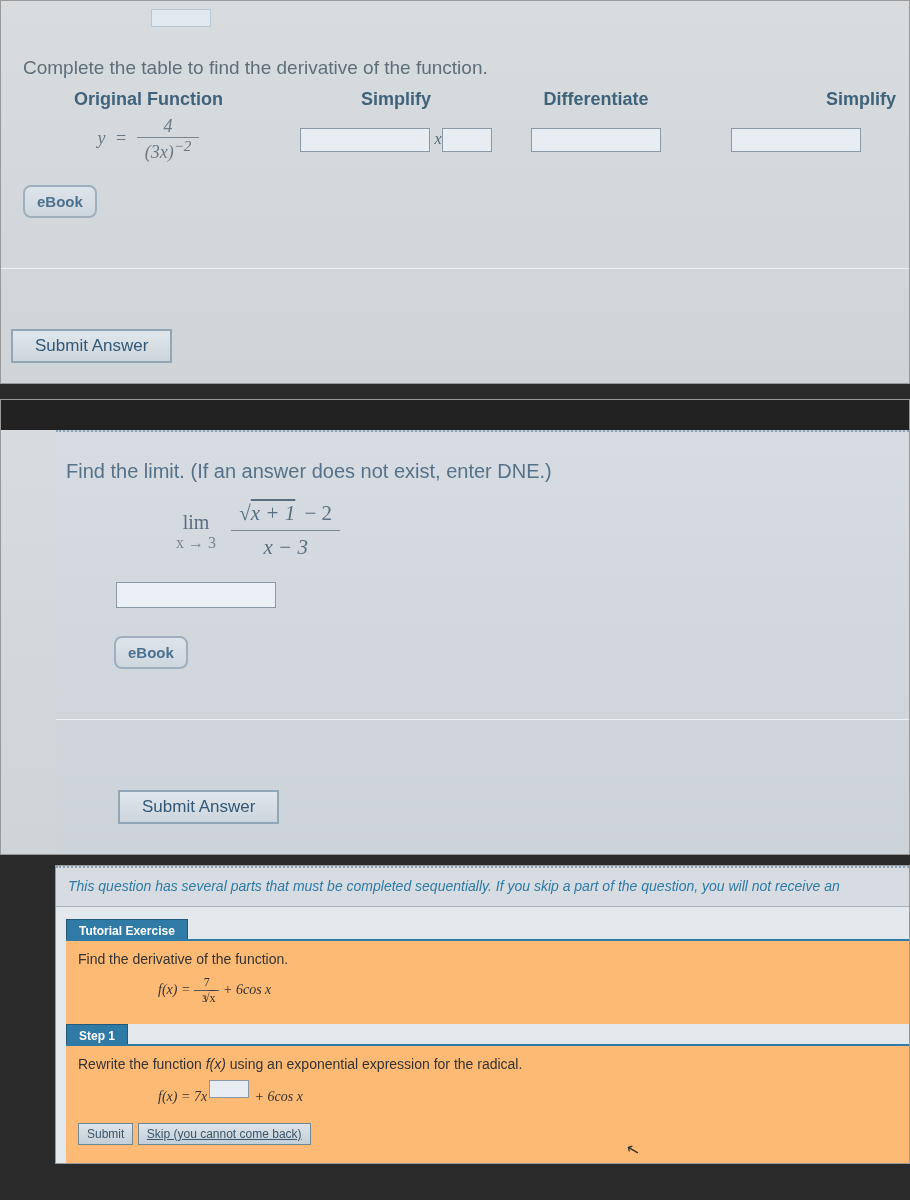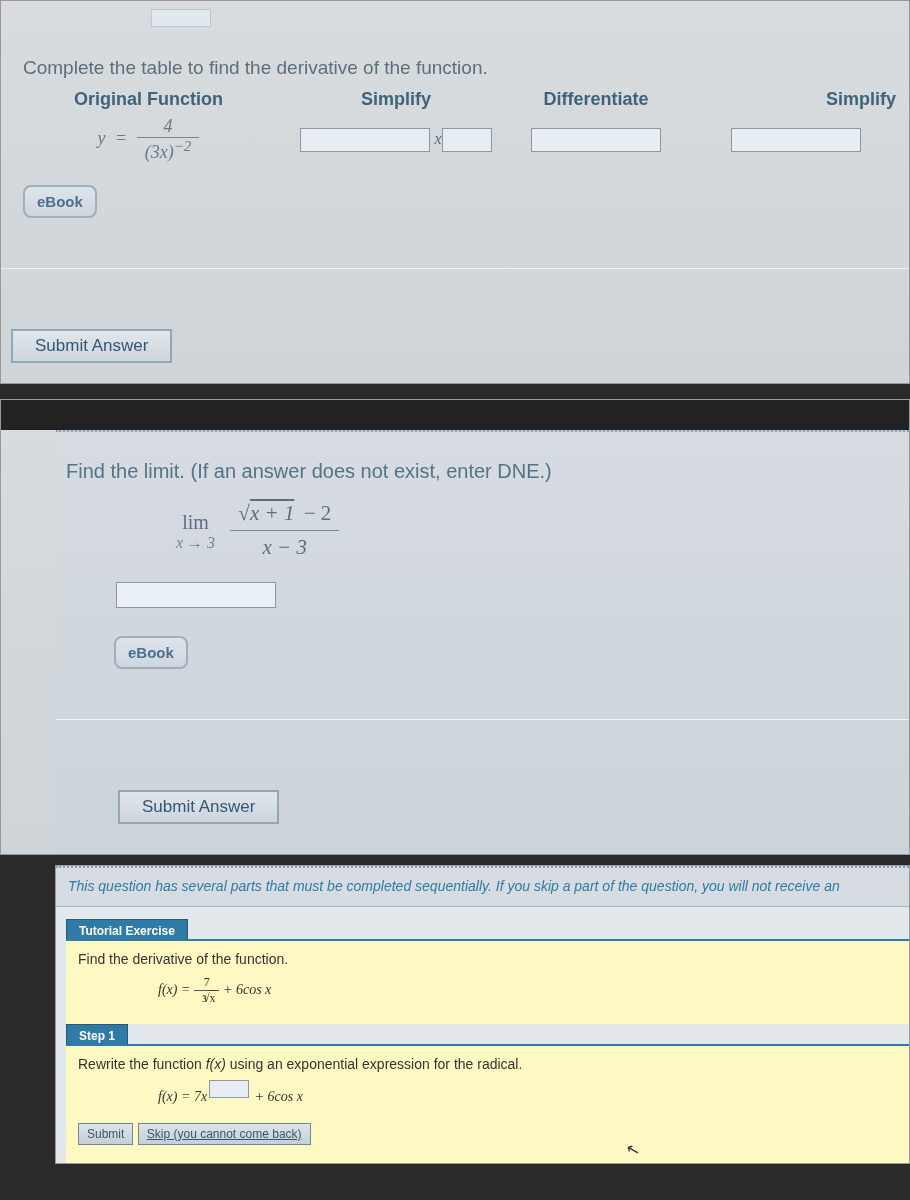--- a/index.html
+++ b/index.html
@@ -126,21 +126,21 @@
     font-family: "Times New Roman", serif;
     color: #5a6f80;
     font-size: 21px;
   }
   .limtext {
     display: inline-block;
     text-align: center;
     vertical-align: middle;
   }
   .limtext .lim { display: block; font-size: 20px; }
-  .limtext .sub { display: block; font-size: 16px; font-style: italic; color:#738694; }
+  .limtext .sub { display: block; font-size: 16px; color:#738694; }
   .limfrac {
     display: inline-block;
     vertical-align: middle;
     margin-left: 10px;
     text-align: center;
   }
   .limfrac .n {
     display: block;
     border-bottom: 1.5px solid #7a8a96;
     padding: 2px 8px 4px;
@@ -187,21 +187,21 @@
     border: 1px solid #235a7a;
     border-bottom: none;
   }
   .tutorial-line, .step-line {
     position: absolute;
     left: 0; right: 0; bottom: 0;
     height: 2px;
     background: #2f7ba6;
   }
   .p3-body {
-    background: #fef9c3;
+    background: #fdba74;
     padding: 8px 10px 18px 12px;
   }
   .p3-sub { font-size: 14px; color: #333; margin: 2px 0 8px 0; }
   .p3-math {
     font-family: "Times New Roman", serif;
     font-style: italic;
     font-size: 14px;
     color: #333;
     margin-left: 80px;
   }

